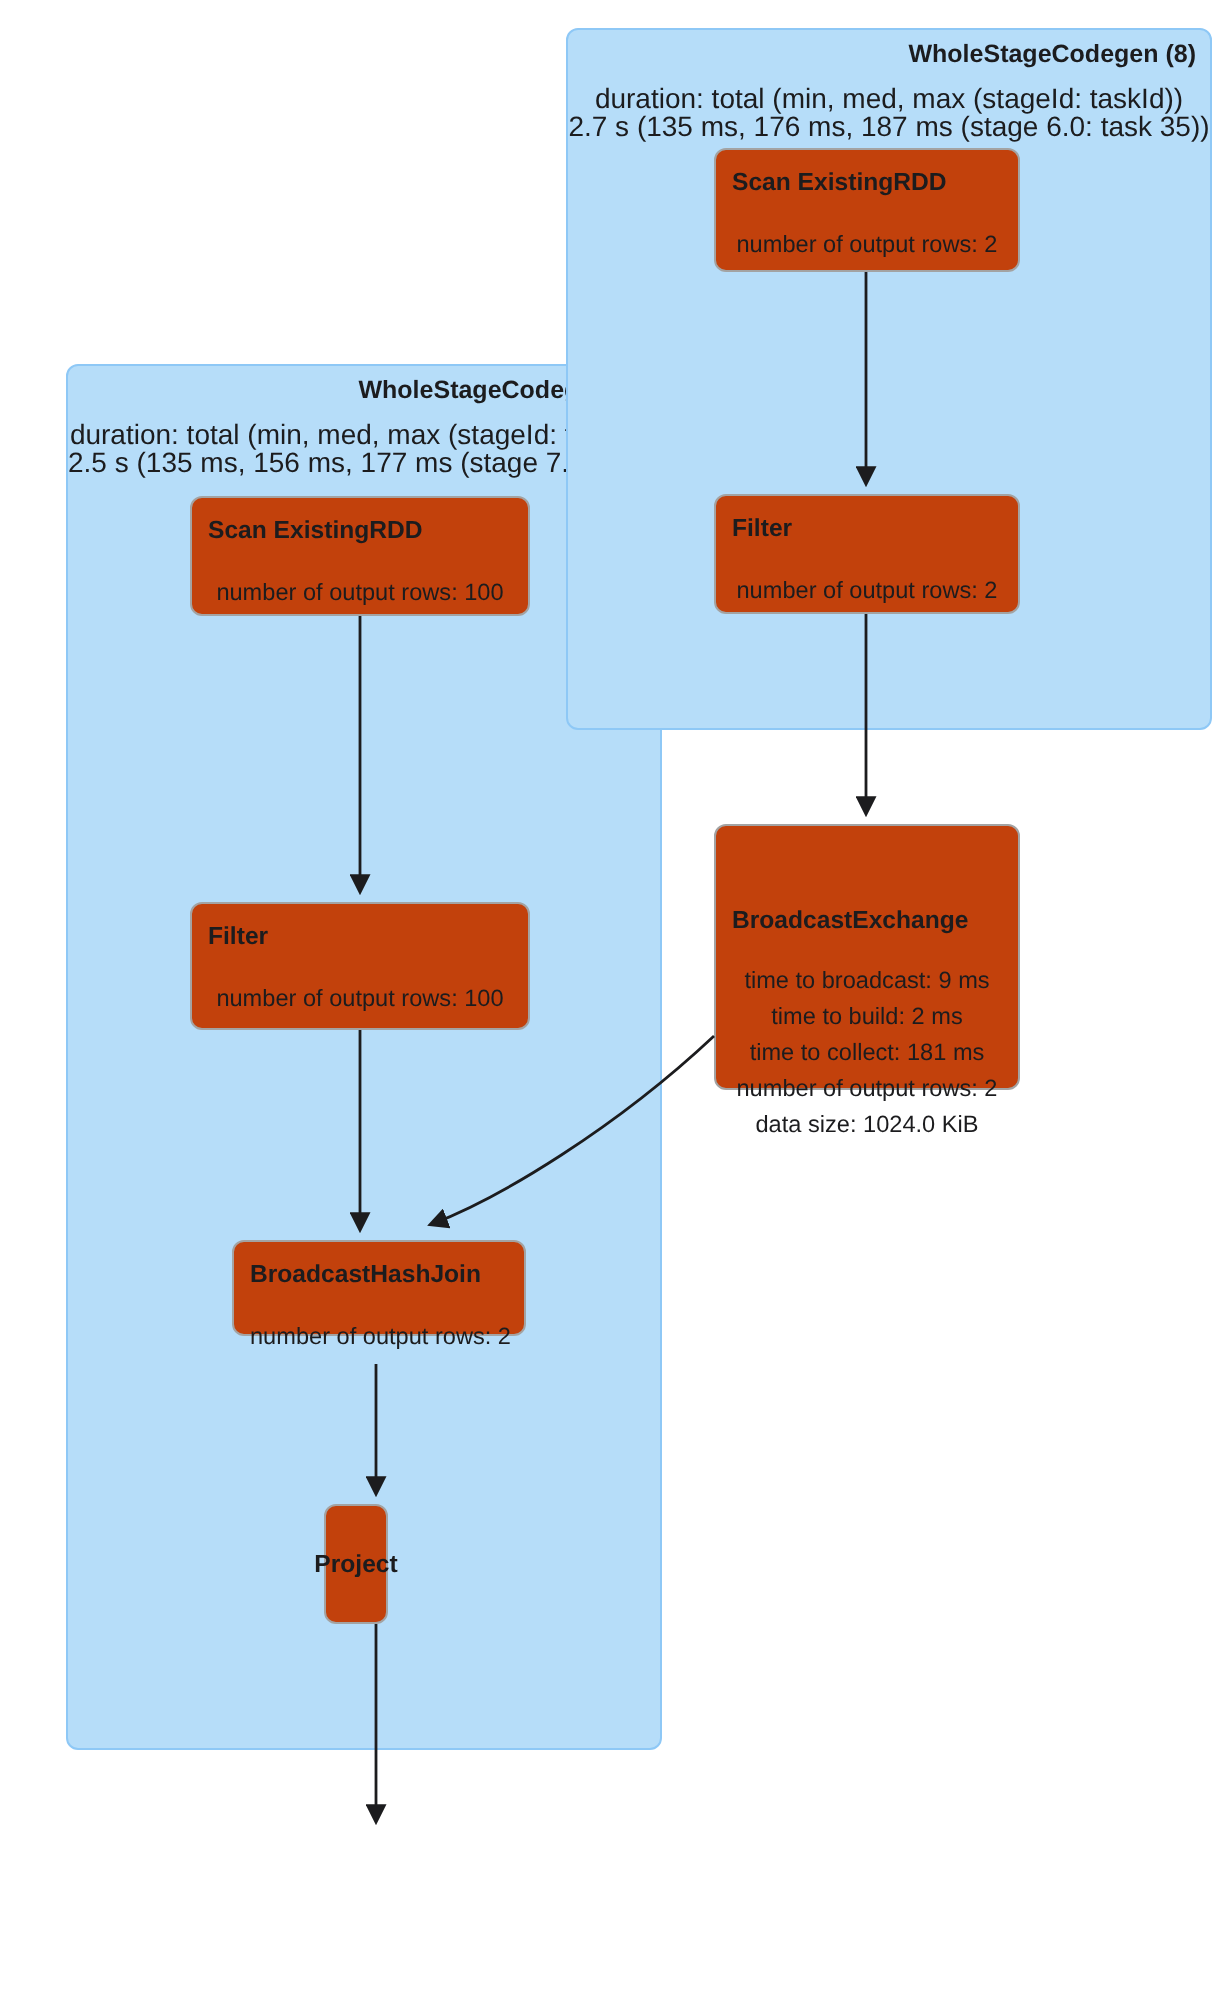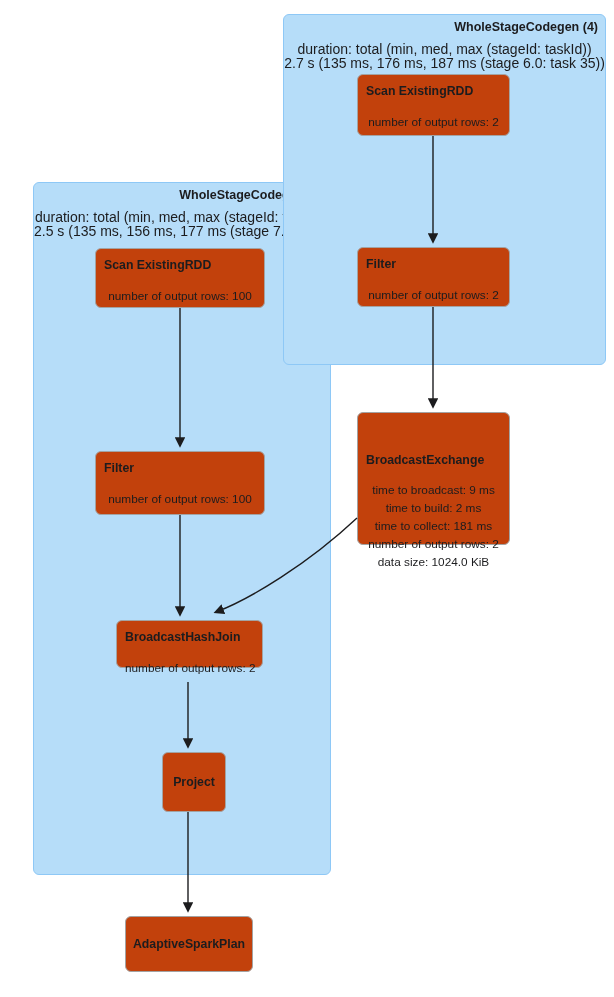--- a/index.html
+++ b/index.html
@@ -78,21 +78,21 @@
 
   <div class="cluster cluster-left">
     <div class="cluster-title">WholeStageCodegen (2)</div>
     <div class="cluster-duration">
       <div>duration: total (min, med, max (stageId: taskId))</div>
       <div>2.5 s (135 ms, 156 ms, 177 ms (stage 7.0: task 36))</div>
     </div>
   </div>
 
   <div class="cluster cluster-right">
-    <div class="cluster-title">WholeStageCodegen (4)</div>
+    <div class="cluster-title">WholeStageCodegen (8)</div>
     <div class="cluster-duration">
       <div>duration: total (min, med, max (stageId: taskId))</div>
       <div>2.7 s (135 ms, 176 ms, 187 ms (stage 6.0: task 35))</div>
     </div>
   </div>
 
   <div class="node" style="left:357px; top:74px; width:153px; height:62px;">
     <div class="node-title">Scan ExistingRDD</div>
     <div class="node-metric">number of output rows: 2</div>
   </div>
@@ -119,27 +119,24 @@
   <div class="node" style="left:95px; top:451px; width:170px; height:64px;">
     <div class="node-title">Filter</div>
     <div class="node-metric">number of output rows: 100</div>
   </div>
 
   <div class="node" style="left:116px; top:620px; width:147px; height:48px;">
     <div class="node-title">BroadcastHashJoin</div>
     <div class="node-metric">number of output rows: 2</div>
   </div>
 
-  <div class="node center" style="left:162px; top:752px; width:64px; height:60px;">
+  <div class="node center" style="left:162px; top:752px; width:32px; height:60px;">
     <div class="node-title no-gap">Project</div>
   </div>
 
-  <div class="node center" style="left:125px; top:916px; width:128px; height:56px;">
-    <div class="node-title no-gap">AdaptiveSparkPlan</div>
-  </div>
 
   <svg class="edges" viewBox="0 0 614 997" xmlns="http://www.w3.org/2000/svg">
     <defs>
       <marker id="arrow" viewBox="0 0 10 10" refX="7.5" refY="5" markerWidth="7.5" markerHeight="7.5" orient="auto-start-reverse">
         <path d="M 0 0 L 10 5 L 0 10 z" fill="#1c1c1e"></path>
       </marker>
     </defs>
     <g stroke="#1c1c1e" stroke-width="1.4" fill="none">
       <path d="M 433 136 L 433 241" marker-end="url(#arrow)"></path>
       <path d="M 433 307 L 433 406" marker-end="url(#arrow)"></path>

